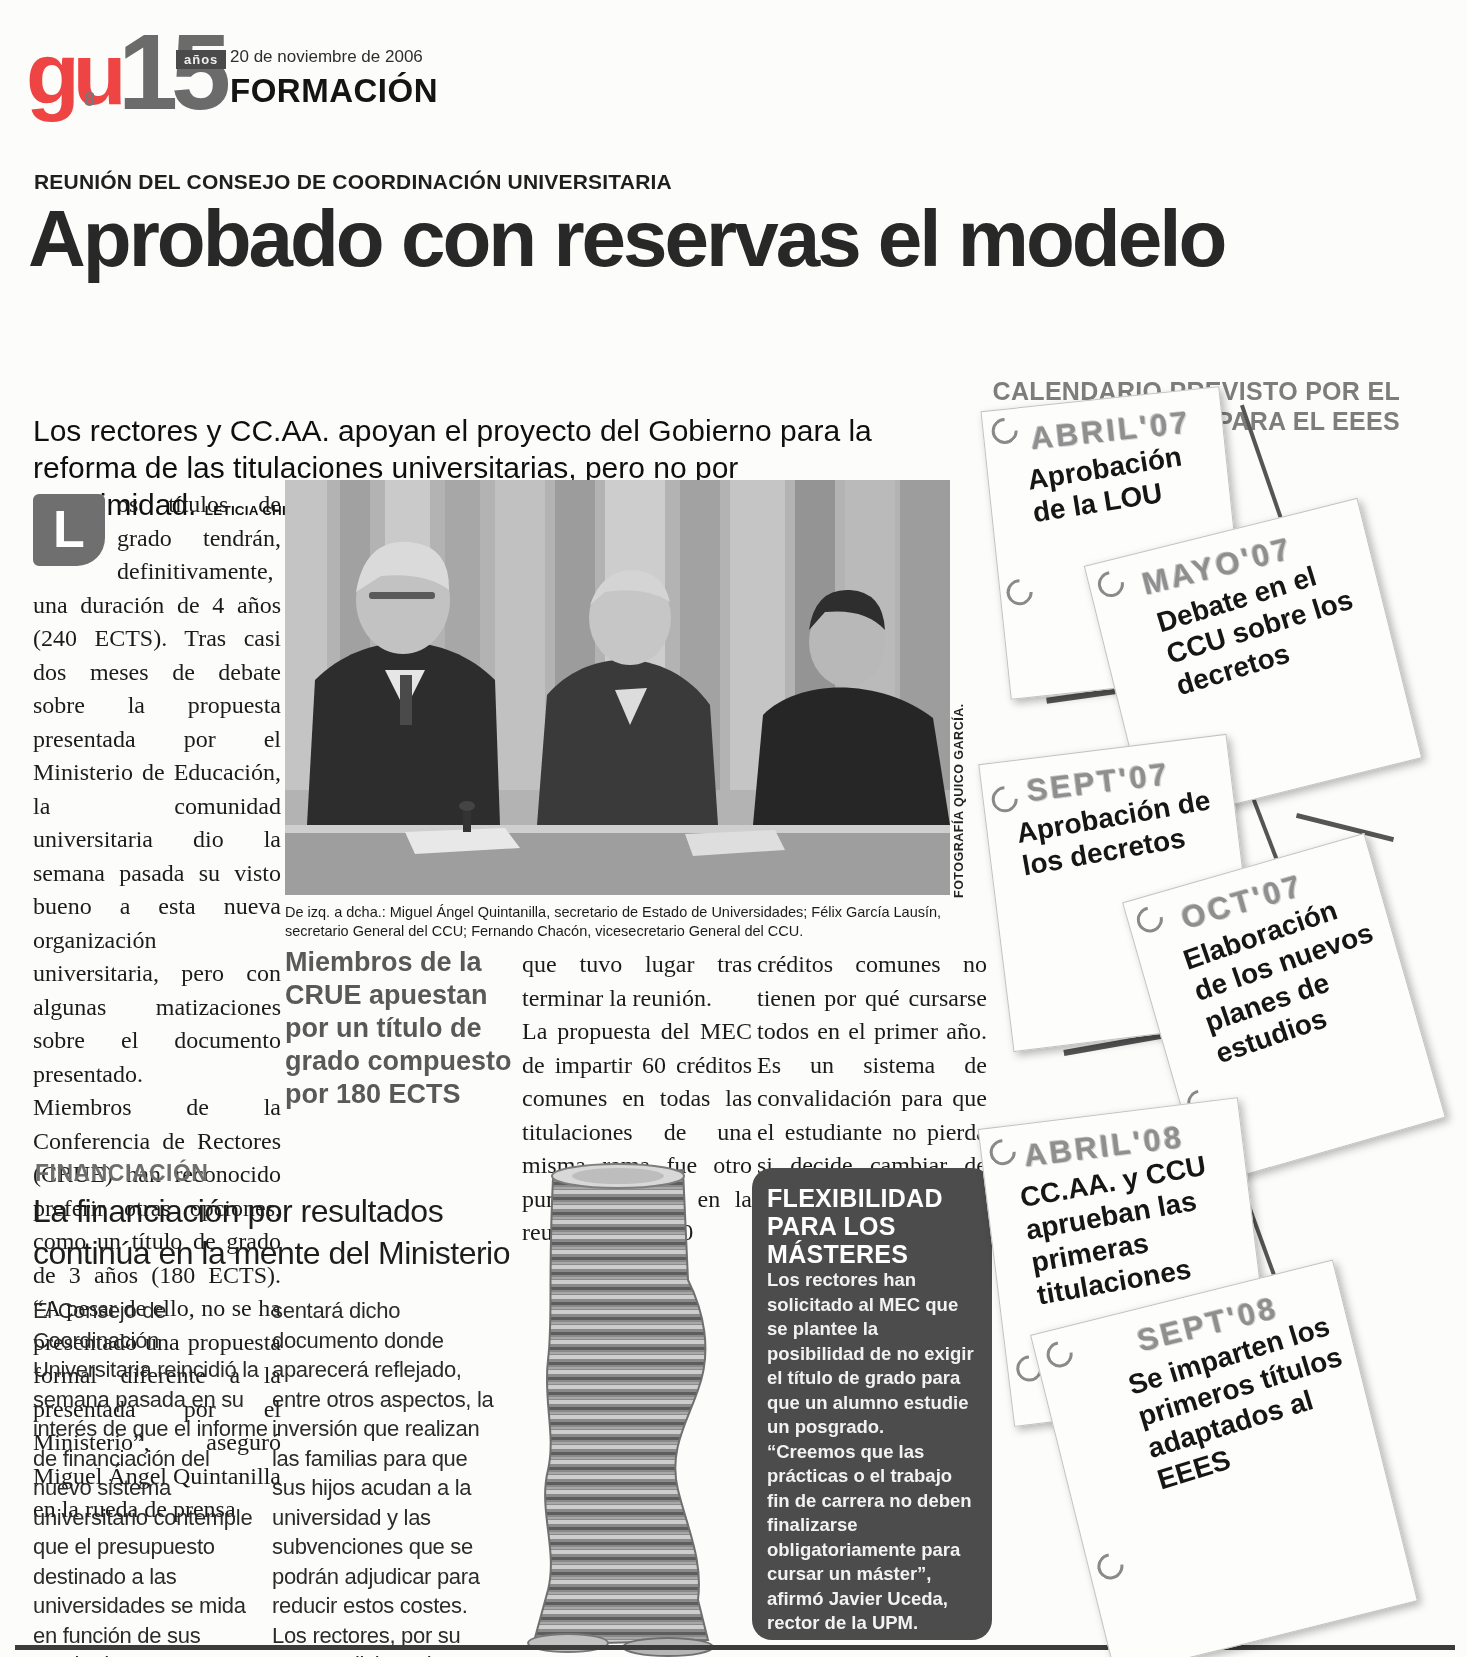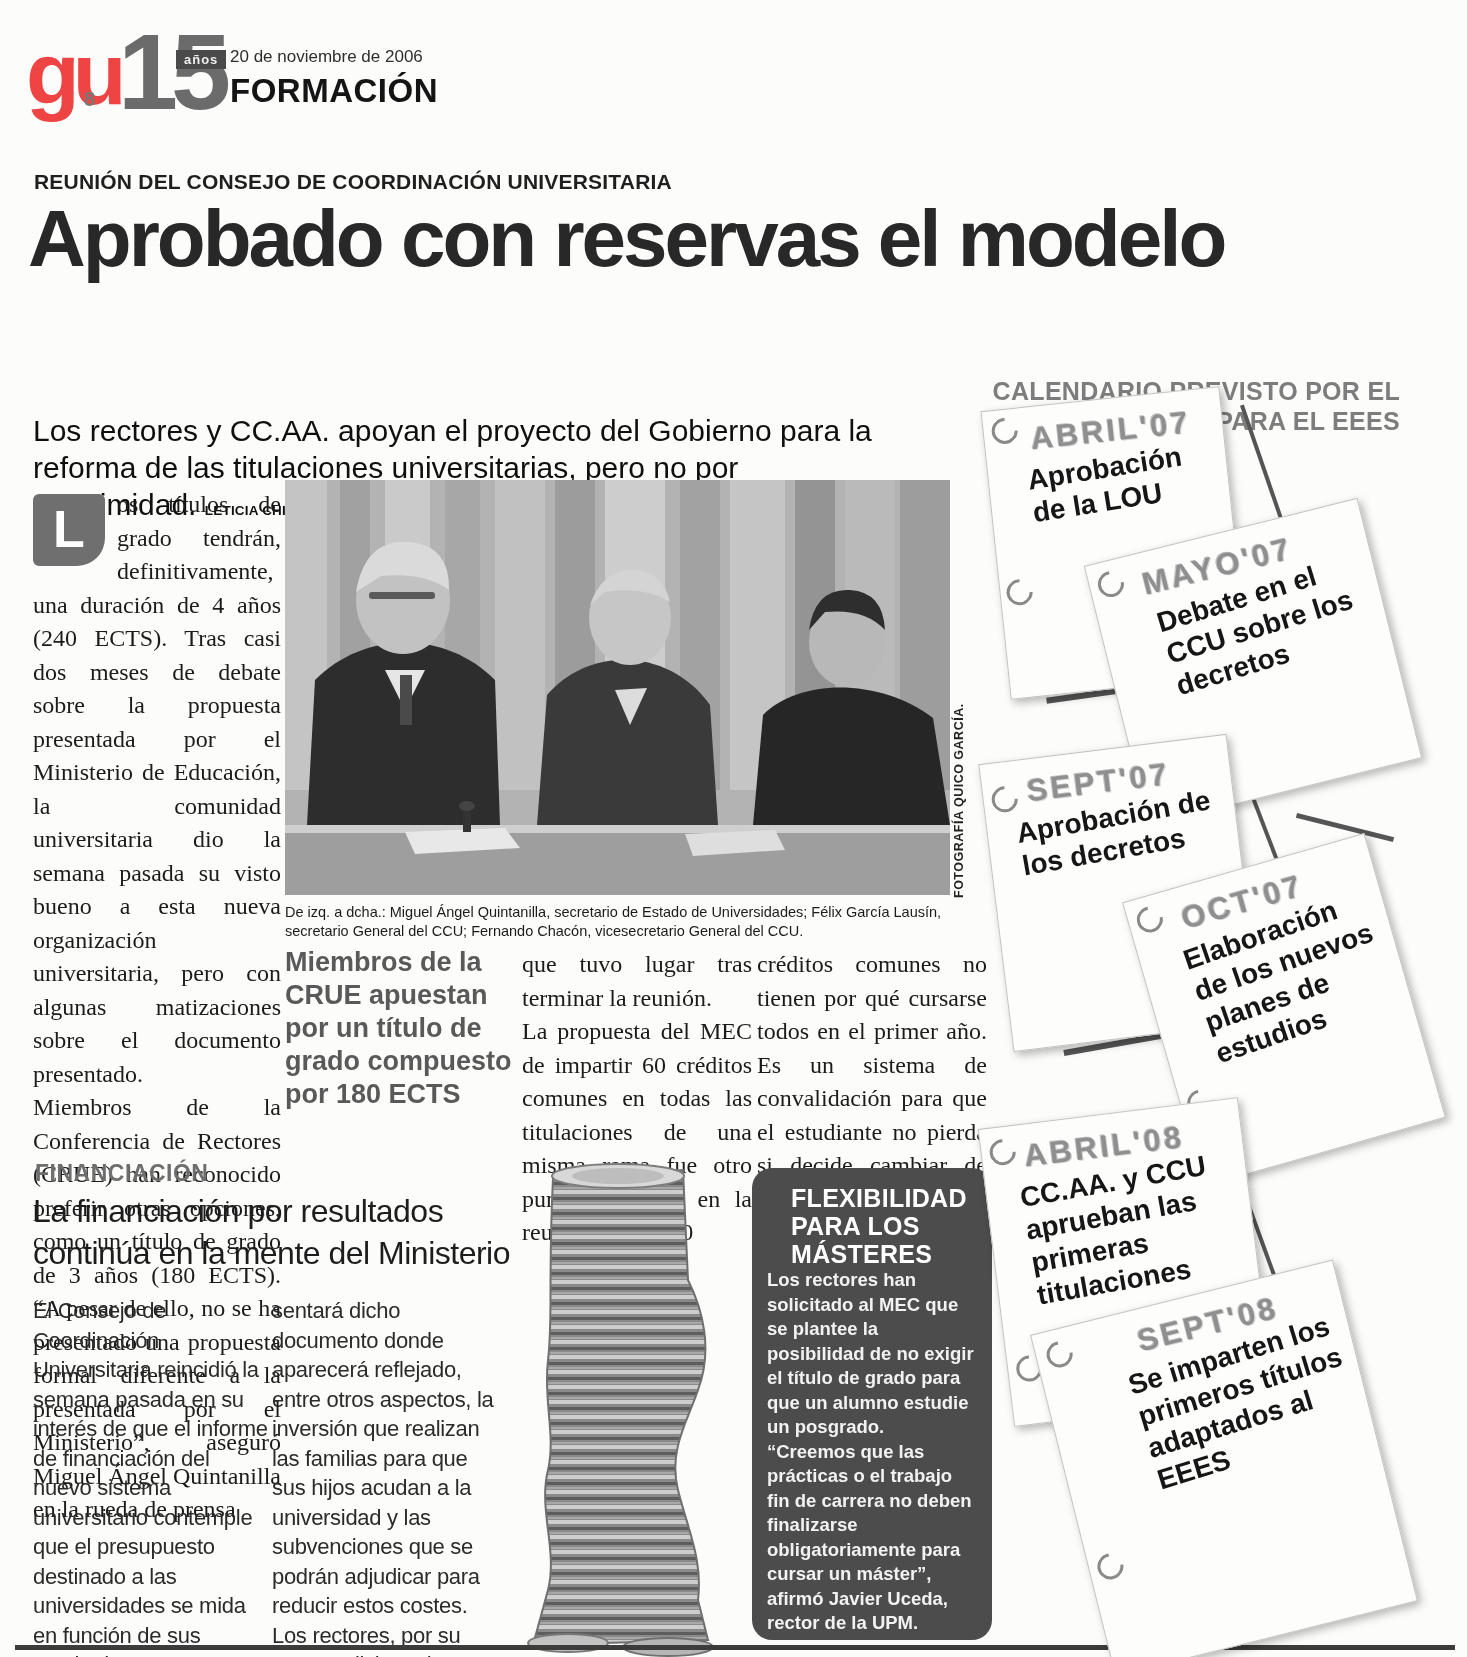--- a/index.html
+++ b/index.html
@@ -45,21 +45,21 @@
   .fin-kicker{left:35px;top:1160px;font-size:23px;font-weight:800;color:#6e6e6e;letter-spacing:.5px;}
   .fin-headline{left:33px;top:1190px;width:480px;font-size:32px;line-height:42px;color:#1d1d1d;letter-spacing:-.5px;}
   .fincol{font-size:22px;line-height:29.5px;color:#2b2b2b;letter-spacing:-.3px;}
   .fincol1{left:33px;top:1296px;width:237px;}
   .fincol2{left:272px;top:1296px;width:228px;}
 
   .coins{left:498px;top:1160px;width:252px;height:497px;}
 
   .blackbox{left:752px;top:1168px;width:240px;height:472px;background:#4c4c4c;border-radius:20px;
             padding:16px 15px;box-sizing:border-box;}
-  .blackbox .bbtitle{font-size:25px;line-height:28px;font-weight:800;color:#fff;letter-spacing:.3px;margin-left:24px;}
+  .blackbox .bbtitle{font-size:25px;line-height:28px;font-weight:800;color:#fff;letter-spacing:.3px;}
   .blackbox .bbbody{font-size:18.5px;line-height:24.5px;font-weight:700;color:#f2f2f2;}
 
   
   .cal-title{left:990px;top:376px;width:410px;text-align:right;font-size:25px;line-height:30px;
              font-weight:800;color:#7d7d7d;letter-spacing:.3px;}
   .tag{position:absolute;background:#fdfdfc;border:1px solid #c2c2c0;
        box-shadow:3px 4px 8px rgba(0,0,0,.28);padding:14px 12px;box-sizing:border-box;}
   .tag .month{font-size:31px;font-weight:800;color:#8f8f8f;letter-spacing:3px;
               text-shadow:1px 1px 0 #d8d8d8,-1px -1px 0 #c4c4c4;}
   .tag .tagtext{margin-top:6px;font-size:28px;line-height:33px;font-weight:700;color:#161616;

